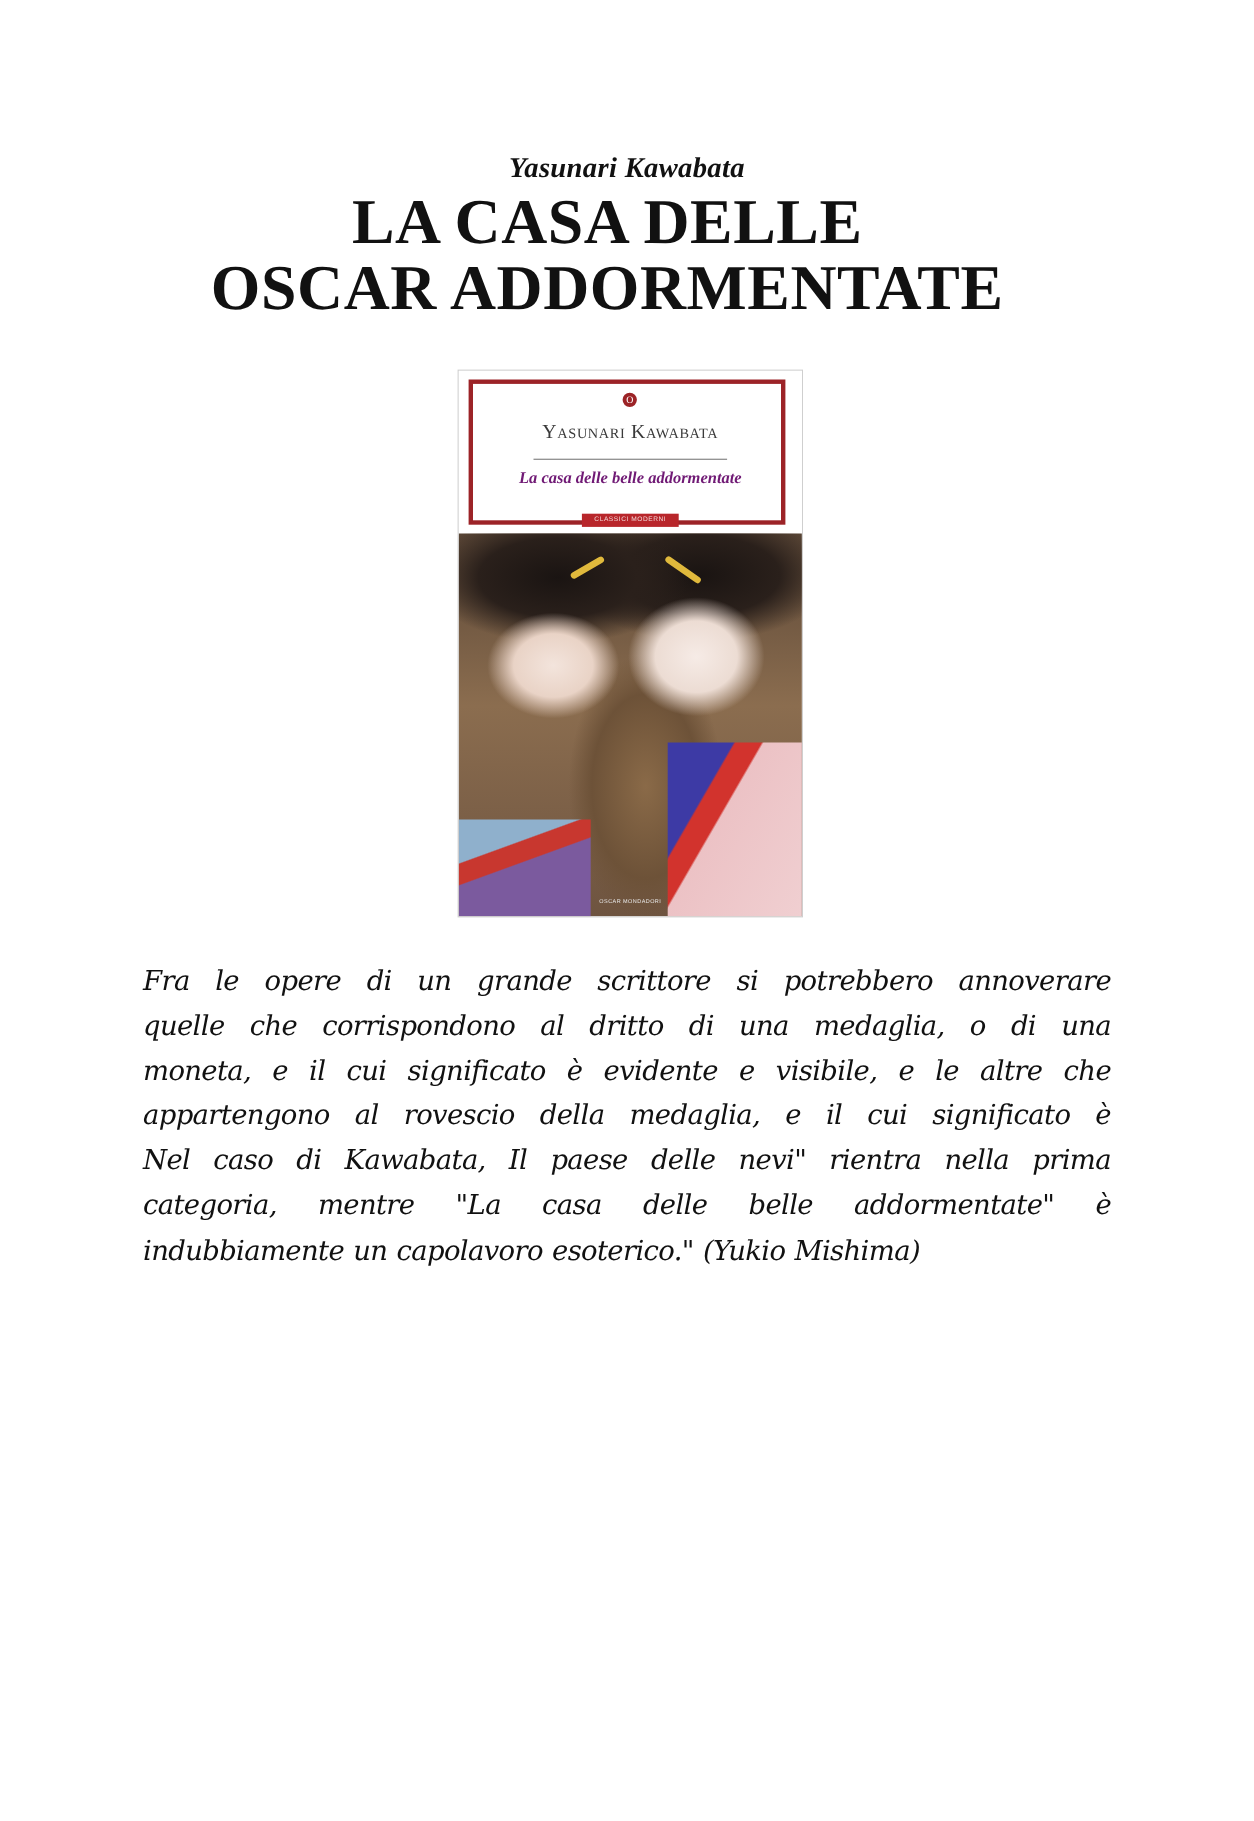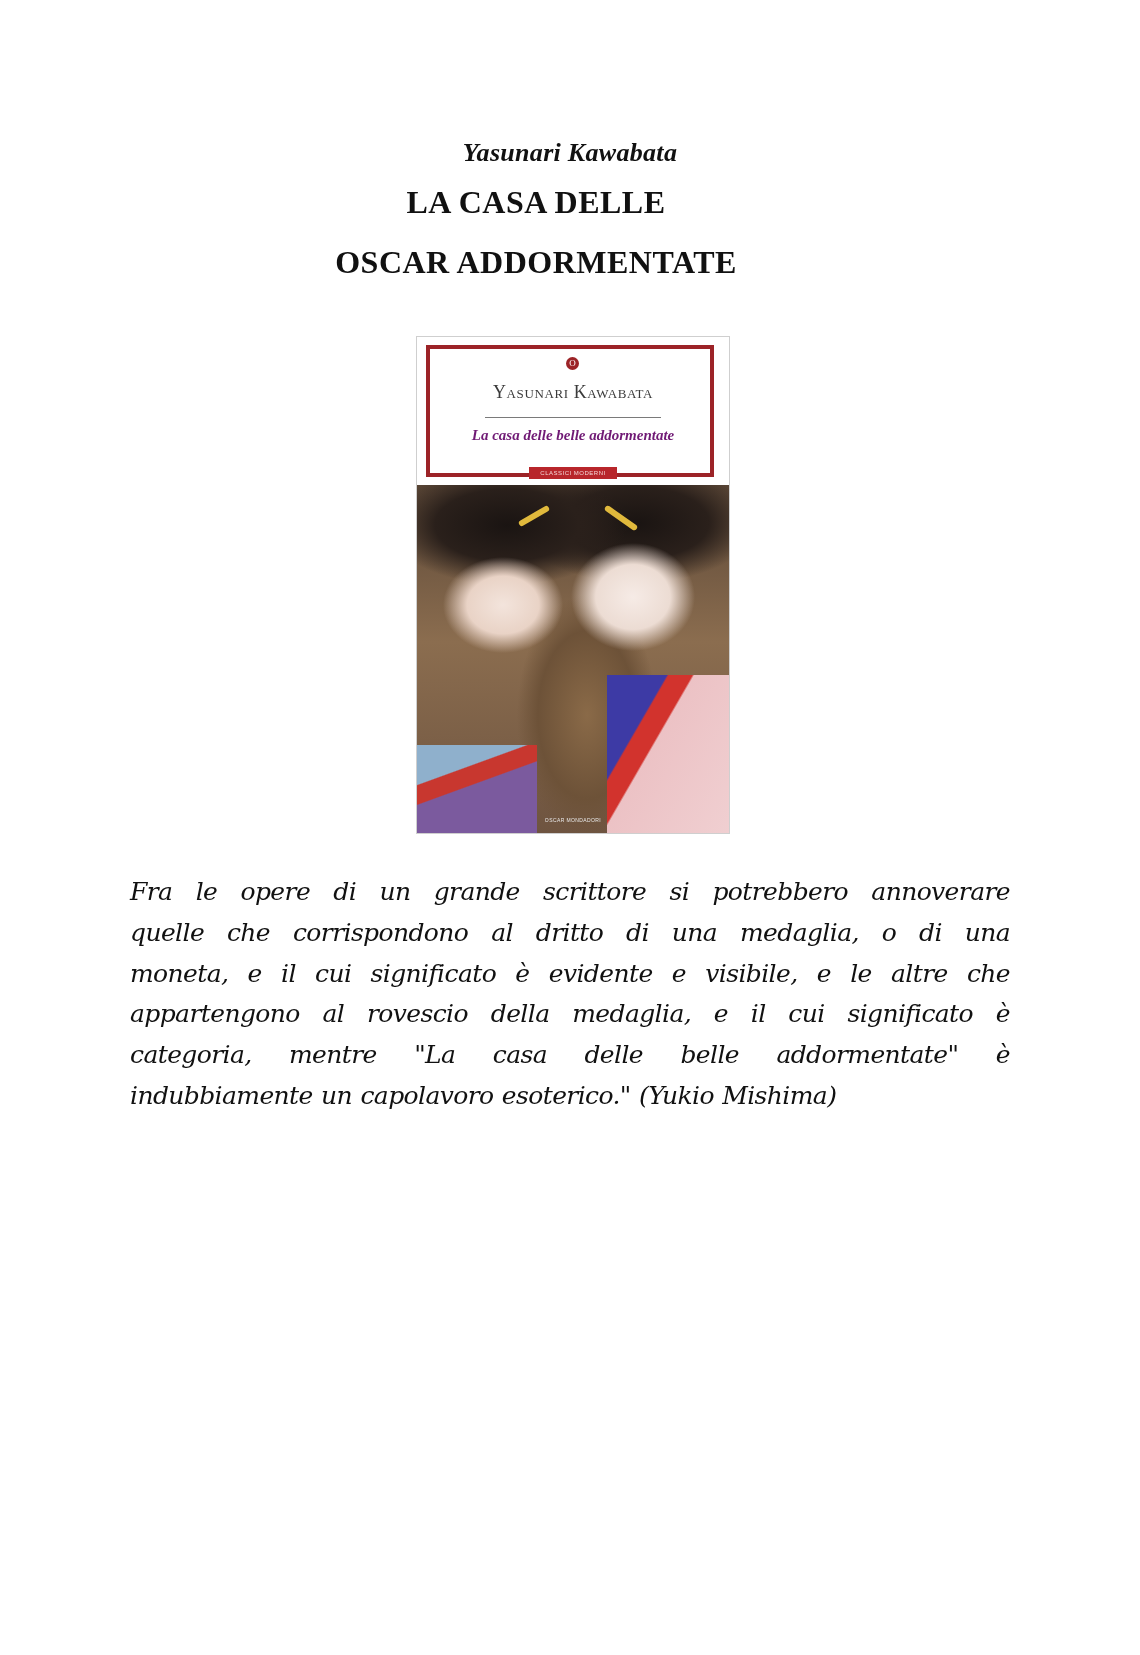--- a/index.html
+++ b/index.html
@@ -1,19 +1,19 @@
 <!DOCTYPE html>
 <html><head>
 <meta charset="utf-8">
 <style>
   html, body { margin: 0; padding: 0; background: #ffffff; }
   body { width: 1140px; height: 1655px; position: relative; overflow: hidden; font-family: "DejaVu Serif", "Liberation Serif", serif; color: #111; }
 
   .author { position: absolute; left: 0; width: 1140px; top: 138px; text-align: center; font-family: "Liberation Serif", serif; font-style: italic; font-weight: bold; font-size: 26px; letter-spacing: 0.3px; }
-  .title { position: absolute; left: 0; width: 1072px; top: 172px; text-align: center; font-family: "Liberation Serif", serif; font-weight: bold; font-size: 32px; line-height: 60px; letter-spacing: 0.5px; }
+  .title { position: absolute; left: 16px; width: 1072px; top: 172px; text-align: center; font-family: "Liberation Serif", serif; font-weight: bold; font-size: 58px; line-height: 60px; letter-spacing: 0.5px; }
 
   .cover { position: absolute; left: 416px; top: 336px; width: 312px; height: 496px; border: 1px solid #cfcfcf; overflow: hidden; background: #fff; }
   .cover-top { position: absolute; left: 0; top: 0; width: 312px; height: 148px; background: #fff; }
   .cover-frame { position: absolute; left: 9px; top: 8px; width: 288px; height: 132px; border: 4px solid #9c2327; box-sizing: border-box; }
   .cover-logo { position: absolute; left: 149px; top: 20px; width: 13px; height: 13px; border-radius: 50%; background: #9c2327; color: #fff; font-size: 9px; line-height: 13px; text-align: center; font-family: "Liberation Serif", serif; }
   .cover-author { position: absolute; left: 0; width: 312px; top: 45px; text-align: center; font-family: "Liberation Serif", serif; font-size: 18px; letter-spacing: 0.6px; color: #3a3a3a; font-variant: small-caps; }
   .cover-rule { position: absolute; left: 68px; width: 176px; top: 80px; height: 1px; background: #7a7a7a; }
   .cover-title { position: absolute; left: 0; width: 312px; top: 90px; text-align: center; font-family: "Liberation Serif", serif; font-style: italic; font-size: 15px; color: #701a75; font-weight: bold; }
   .cover-series { position: absolute; left: 112px; top: 130px; width: 88px; height: 12px; background: #b8262b; color: #f3d6d6; font-size: 6px; line-height: 12px; text-align: center; font-family: "Liberation Sans", sans-serif; letter-spacing: 0.5px; }
 
@@ -61,15 +61,16 @@
     <div class="kimono-right"></div>
     <div class="cover-publisher">OSCAR MONDADORI</div>
   </div>
 </div>
 
 <div class="body-text">
   <span class="line">Fra le opere di un grande scrittore si potrebbero annoverare</span>
   <span class="line">quelle che corrispondono al dritto di una medaglia, o di una</span>
   <span class="line">moneta, e il cui significato è evidente e visibile, e le altre che</span>
   <span class="line">appartengono al rovescio della medaglia, e il cui significato è</span>
+  <span class="line">Nel caso di Kawabata, Il paese delle nevi" rientra nella prima</span>
   <span class="line">categoria, mentre "La casa delle belle addormentate" è</span>
   <span class="line last">indubbiamente un capolavoro esoterico." (Yukio Mishima)</span>
 </div>
 
 </body></html>

